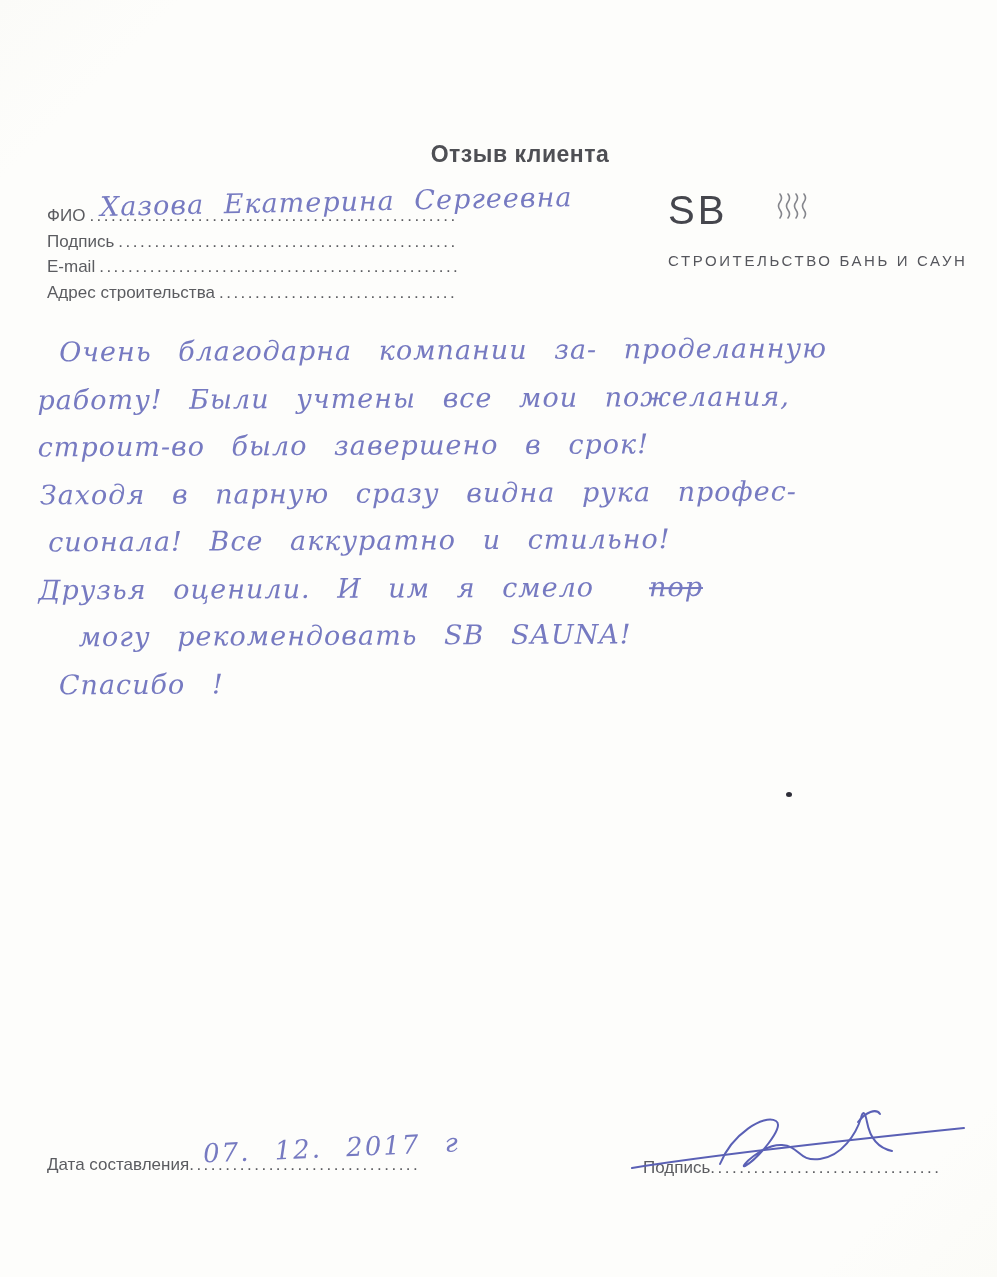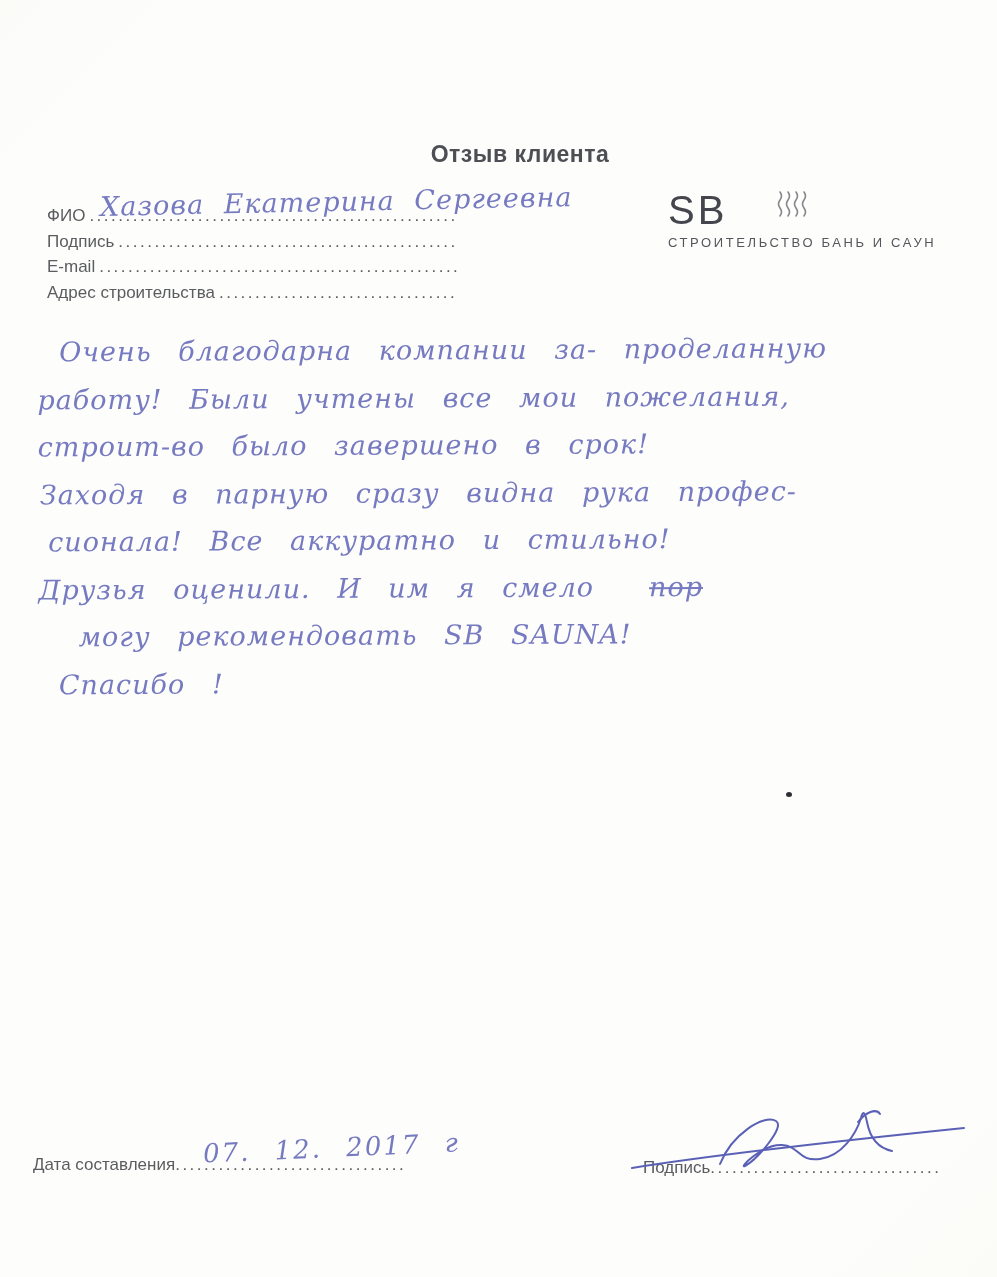--- a/index.html
+++ b/index.html
@@ -34,29 +34,29 @@
   .form-row .dots {
     flex: 0 1 auto; overflow: hidden;
     letter-spacing: 2.5px; color: #5b5c60;
     margin-left: 4px;
   }
   
   .logo {
     position: absolute; top: 190px; left: 668px; width: 250px;
     color: #45464d;
   }
-  .logo-row { display: flex; align-items: flex-start; gap: 44px; }
+  .logo-row { display: flex; align-items: flex-end; gap: 44px; }
   .logo-word {
     font-size: 40px; font-weight: normal; letter-spacing: 3px;
     color: #45464d; line-height: 1;
   }
   .logo-waves { margin: 0 7px 4px 5px; }
   .logo-tagline {
-    margin-top: 5px;
-    font-size: 13px; letter-spacing: 2.6px; color: #55565c;
+    margin-top: 22px;
+    font-size: 15px; letter-spacing: 2.6px; color: #55565c;
     white-space: nowrap;
   }
   
   .hand {
     font-family: "DejaVu Serif", serif;
     font-style: italic;
     color: #767ac1;
   }
   .fio-hand {
     position: absolute; top: 186px; left: 100px;
@@ -77,21 +77,21 @@
   .review .rline:nth-child(7) { padding-left: 40px; }
   .review .rline:nth-child(8) { padding-left: 20px; }
   .strike {
     margin-left: 55px;
     text-decoration: line-through;
     text-decoration-thickness: 2px;
     margin-top: 37px;
   }
   
   .footer-date {
-    position: absolute; top: 1155px; left: 33px; width: 372px;
+    position: absolute; top: 1155px; left: 47px; width: 372px;
     display: flex; align-items: flex-start;
     font-size: 17px; color: #5b5c60;
     white-space: nowrap; overflow: hidden;
   }
   .footer-date .dots, .footer-sign .dots {
     overflow: hidden; letter-spacing: 2.5px;
   }
   .date-hand {
     position: absolute; top: 1133px; left: 203px;
     font-size: 26px; letter-spacing: 2px; word-spacing: 14px;

